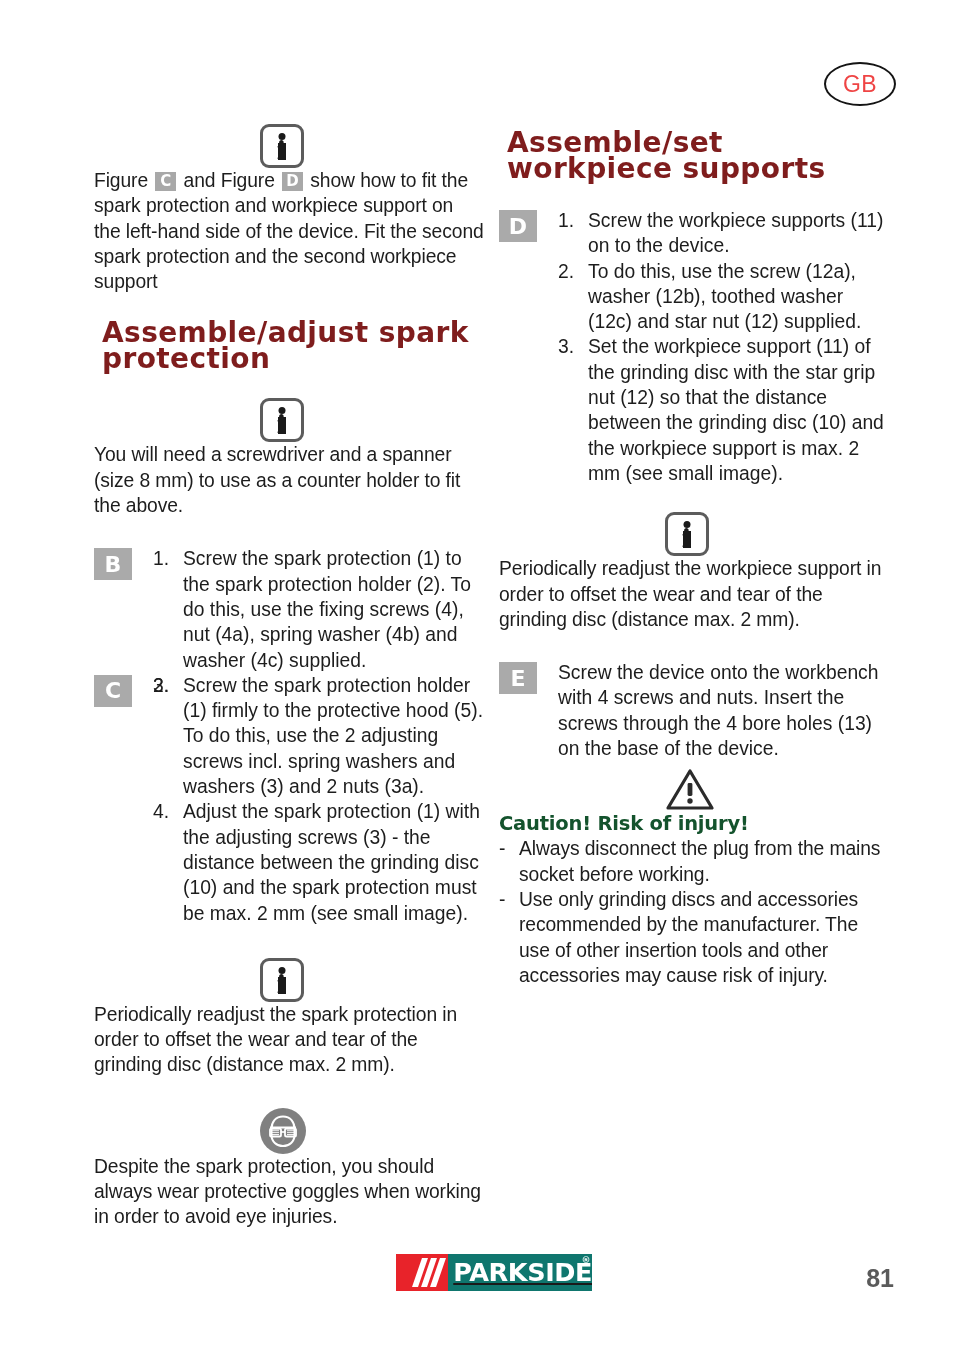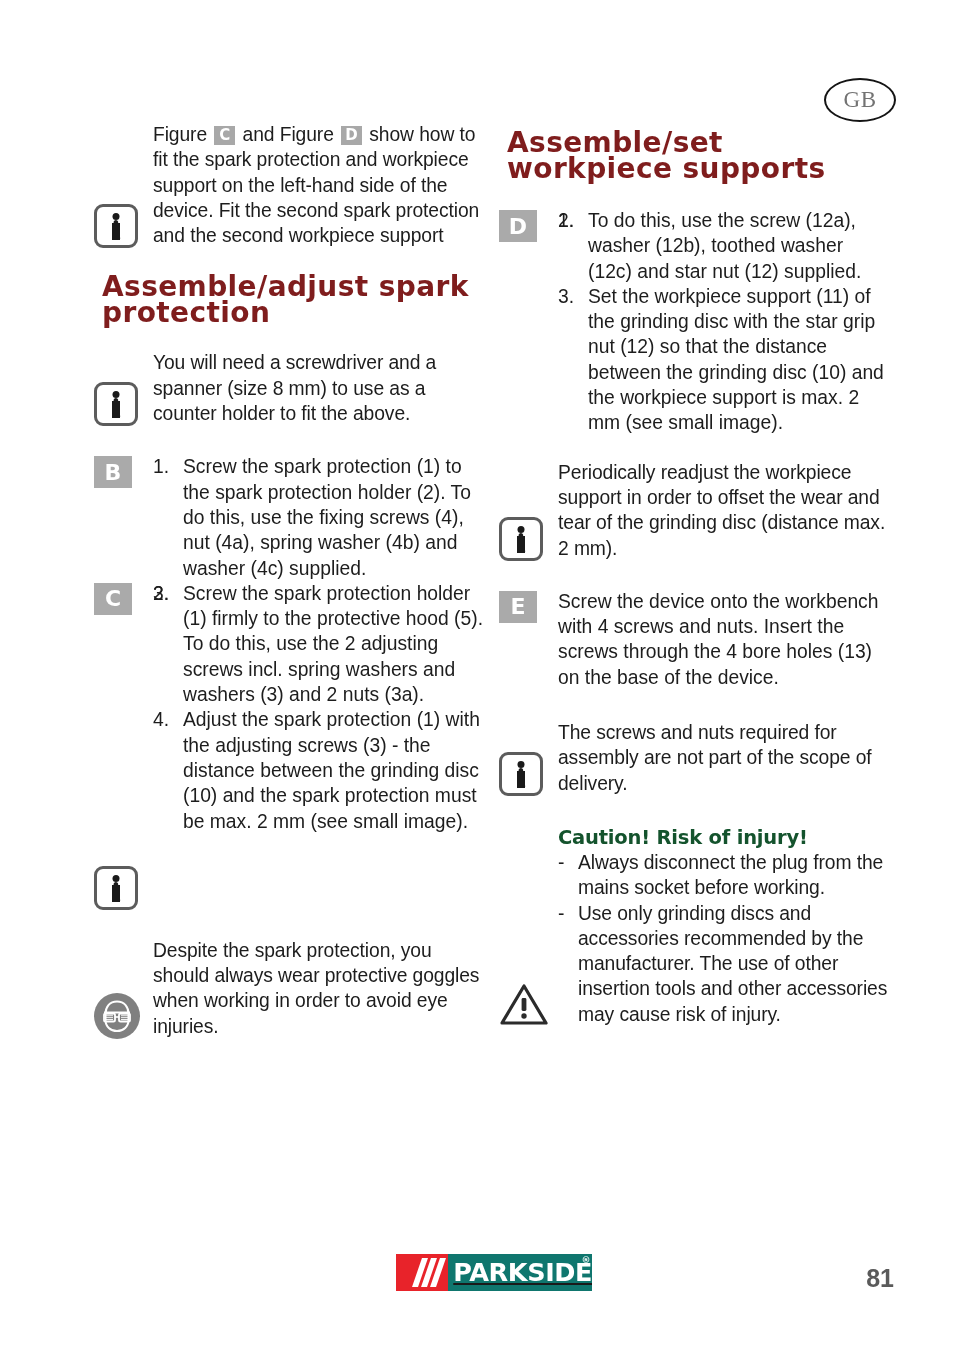--- a/index.html
+++ b/index.html
@@ -12,34 +12,34 @@
     height: 1354px;
     position: relative;
     font-family: "Liberation Sans", sans-serif;
     color: #1a1a1a;
     overflow: hidden;
   }
 
   
   .country-badge {
     position: absolute;
-    top: 78px;
+    top: 62px;
     right: 58px;
     width: 68px;
     height: 40px;
     border: 2.5px solid #141414;
     border-radius: 50%;
     display: flex;
     align-items: center;
     justify-content: center;
     font-size: 23px;
     font-weight: 400;
     letter-spacing: 0.5px;
-    color: #737373;
-    font-family: Liberation Serif, serif;
+    color: #ef4444;
+    font-family: Liberation Sans, sans-serif;
   }
 
   
   .page {
     position: absolute;
     left: 0; top: 0;
     width: 954px;
     height: 1354px;
   }
   .col {
@@ -69,21 +69,22 @@
     letter-spacing: 0.3px;
     color: #111111;
     margin: 0;
     padding: 0;
   }
 
   
   .note {
     position: relative;
     display: flex;
-    align-items: flex-end;
+    align-items: center;
+    flex-direction: column;
   }
   .note-icon {
     flex: 0 0 auto;
     width: 46px;
     margin-right: 13px;
     display: flex;
     justify-content: flex-start;
     padding-top: 2px;
   }
   .note-body {
@@ -373,20 +374,21 @@
         </ol>
       </div>
     </div>
 
     <div class="note" style="margin-top:30px;margin-bottom:28px;">
       <div class="note-icon">
         <div class="icon-info">
           <span class="serif-i">i</span>
         </div>
       </div>
+      <div class="note-body">Periodically readjust the spark protection in order to offset the wear and tear of the grinding disc (distance max. 2 mm).</div>
     </div>
 
     <div class="note">
       <div class="note-icon">
         <div class="icon-goggles">
           <svg width="46" height="46" viewBox="0 0 46 46">
             <path d="M23 8.5 C15.5 8.5 11.5 14 11.5 21 L11.5 27 C11.5 33.5 16.5 38 23 38 C29.5 38 34.5 33.5 34.5 27 L34.5 21 C34.5 14 30.5 8.5 23 8.5 Z" fill="none" stroke="#ffffff" stroke-width="2"></path>
             <path d="M10 19.5 L36 19.5" fill="none" stroke="#ffffff" stroke-width="2"></path>
             <rect x="10" y="20.5" width="11" height="8" rx="1.6" fill="none" stroke="#ffffff" stroke-width="1.8"></rect>
             <rect x="25" y="20.5" width="11" height="8" rx="1.6" fill="none" stroke="#ffffff" stroke-width="1.8"></rect>
@@ -406,20 +408,21 @@
     <h2 class="section-heading" style="margin-bottom:26px;">Assemble/set workpiece supports</h2>
 
     <div class="listgroup">
       <div class="badge-col">
         <div class="badge-letter" style="top:2px;">D</div>
       </div>
       <div class="text-col">
         <ol class="num-list">
           <li>
             <span class="num">1.</span>
+            <span>Screw the workpiece supports (11) on to the device.</span>
           </li>
           <li>
             <span class="num">2.</span>
             <span>To do this, use the screw (12a), washer (12b), toothed washer (12c) and star nut (12) supplied.</span>
           </li>
           <li>
             <span class="num">3.</span>
             <span>Set the workpiece support (11) of the grinding disc with the star grip nut (12) so that the distance between the grinding disc (10) and the workpiece support is max. 2 mm (see small image).</span>
           </li>
         </ol>
@@ -438,28 +441,20 @@
 
     <div class="listgroup">
       <div class="badge-col">
         <div class="badge-letter" style="top:2px;">E</div>
       </div>
       <div class="text-col">
         <div class="num-list">Screw the device onto the workbench with 4 screws and nuts. Insert the screws through the 4 bore holes (13) on the base of the device.</div>
       </div>
     </div>
 
-    <div class="note" style="margin-top:30px;margin-bottom:30px;">
-      <div class="note-icon">
-        <div class="icon-info">
-          <span class="serif-i">i</span>
-        </div>
-      </div>
-      <div class="note-body">The screws and nuts required for assembly are not part of the scope of delivery.</div>
-    </div>
 
 
     <div class="note">
       <div class="note-icon" style="padding-top:6px;">
         <div class="icon-warning">
           <svg width="50" height="45" viewBox="0 0 50 45">
             <path d="M25 4 L47 41 L3 41 Z" fill="none" stroke="#2b2b2b" stroke-width="3.2" stroke-linejoin="round"></path>
             <rect x="22.6" y="16" width="4.8" height="13" rx="1.4" fill="#2b2b2b"></rect>
             <circle cx="25" cy="34" r="2.7" fill="#2b2b2b"></circle>
           </svg>

